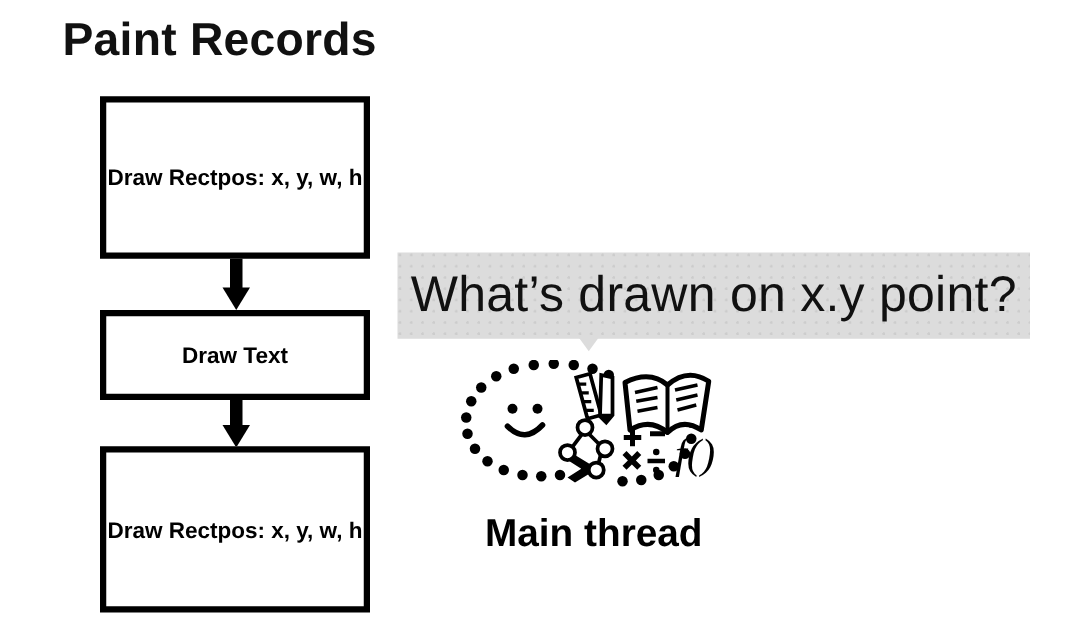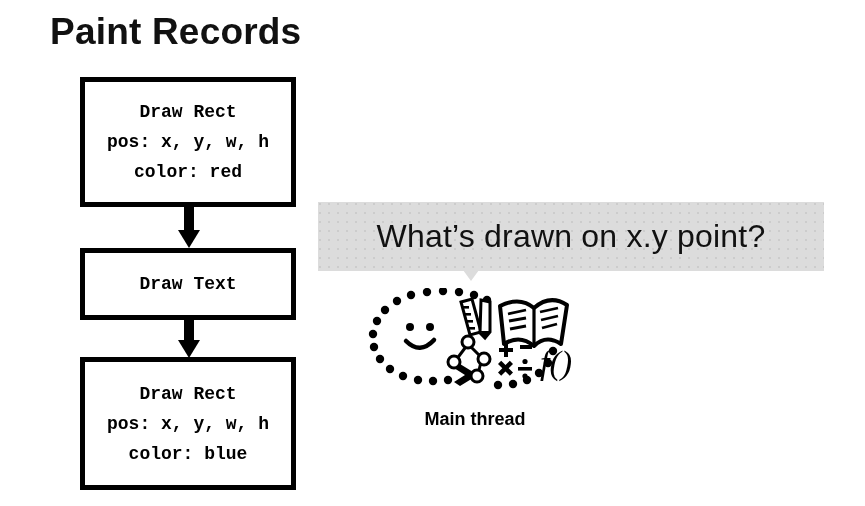--- a/index.html
+++ b/index.html
@@ -28,25 +28,23 @@
     white-space: nowrap;
   }
 
   
   .record-box {
     position: absolute;
     box-sizing: border-box;
     border: 5px solid #000000;
     background: #ffffff;
     display: flex;
-    flex-direction: column;
     align-items: center;
     justify-content: center;
     text-align: center;
-    font-family: Liberation Mono, monospace;
   }
   .record-line {
     font-size: 18px;
     font-weight: bold;
     line-height: 30px;
     white-space: nowrap;
     color: #000000;
   }
 
   #box-draw-rect-red  { left: 80px; top: 77px;  width: 216px; height: 130px; }
@@ -91,21 +89,21 @@
     height: 69px;
     background-color: #dcdcdc;
     background-image:
       radial-gradient(circle at 2px 2px, rgba(0,0,0,0.07) 1px, transparent 1.2px);
     background-size: 9px 9px;
     display: flex;
     align-items: center;
     justify-content: center;
   }
   #speech-bubble-text {
-    font-size: 32px;
+    font-size: 40px;
     font-weight: normal;
     color: #111111;
     white-space: nowrap;
     letter-spacing: 0.2px;
   }
   #speech-bubble-tail {
     position: absolute;
     left: 463px;
     top: 270px;
     width: 0;
@@ -125,55 +123,53 @@
   }
   #thought-illustration svg { display: block; }
 
   
   #main-thread-label {
     position: absolute;
     left: 370px;
     top: 409px;
     width: 210px;
     text-align: center;
-    font-size: 18px;
+    font-size: 31px;
     font-weight: bold;
     color: #000000;
     white-space: nowrap;
   }
 </style>
 </head>
 <body>
 
 <div id="slide-title">Paint Records</div>
 
 <div class="record-box" id="box-draw-rect-red">
   <div class="record-line">Draw Rect</div>
   <div class="record-line">pos: x, y, w, h</div>
-  <div class="record-line">color: red</div>
 </div>
 
 <div class="flow-arrow" id="arrow-1">
   <div class="shaft"></div>
   <div class="head"></div>
 </div>
 
 <div class="record-box" id="box-draw-text">
   <div class="record-line">Draw Text</div>
 </div>
 
 <div class="flow-arrow" id="arrow-2">
   <div class="shaft"></div>
   <div class="head"></div>
 </div>
 
 <div class="record-box" id="box-draw-rect-blue">
   <div class="record-line">Draw Rect</div>
   <div class="record-line">pos: x, y, w, h</div>
-  <div class="record-line">color: blue</div>
 </div>
 
 <div id="speech-bubble">
   <span id="speech-bubble-text">What’s drawn on x.y point?</span>
 </div>
 <div id="speech-bubble-tail"></div>
 
 <div id="thought-illustration">
   <svg width="215" height="110" viewBox="0 0 215 110" xmlns="http://www.w3.org/2000/svg">
 

